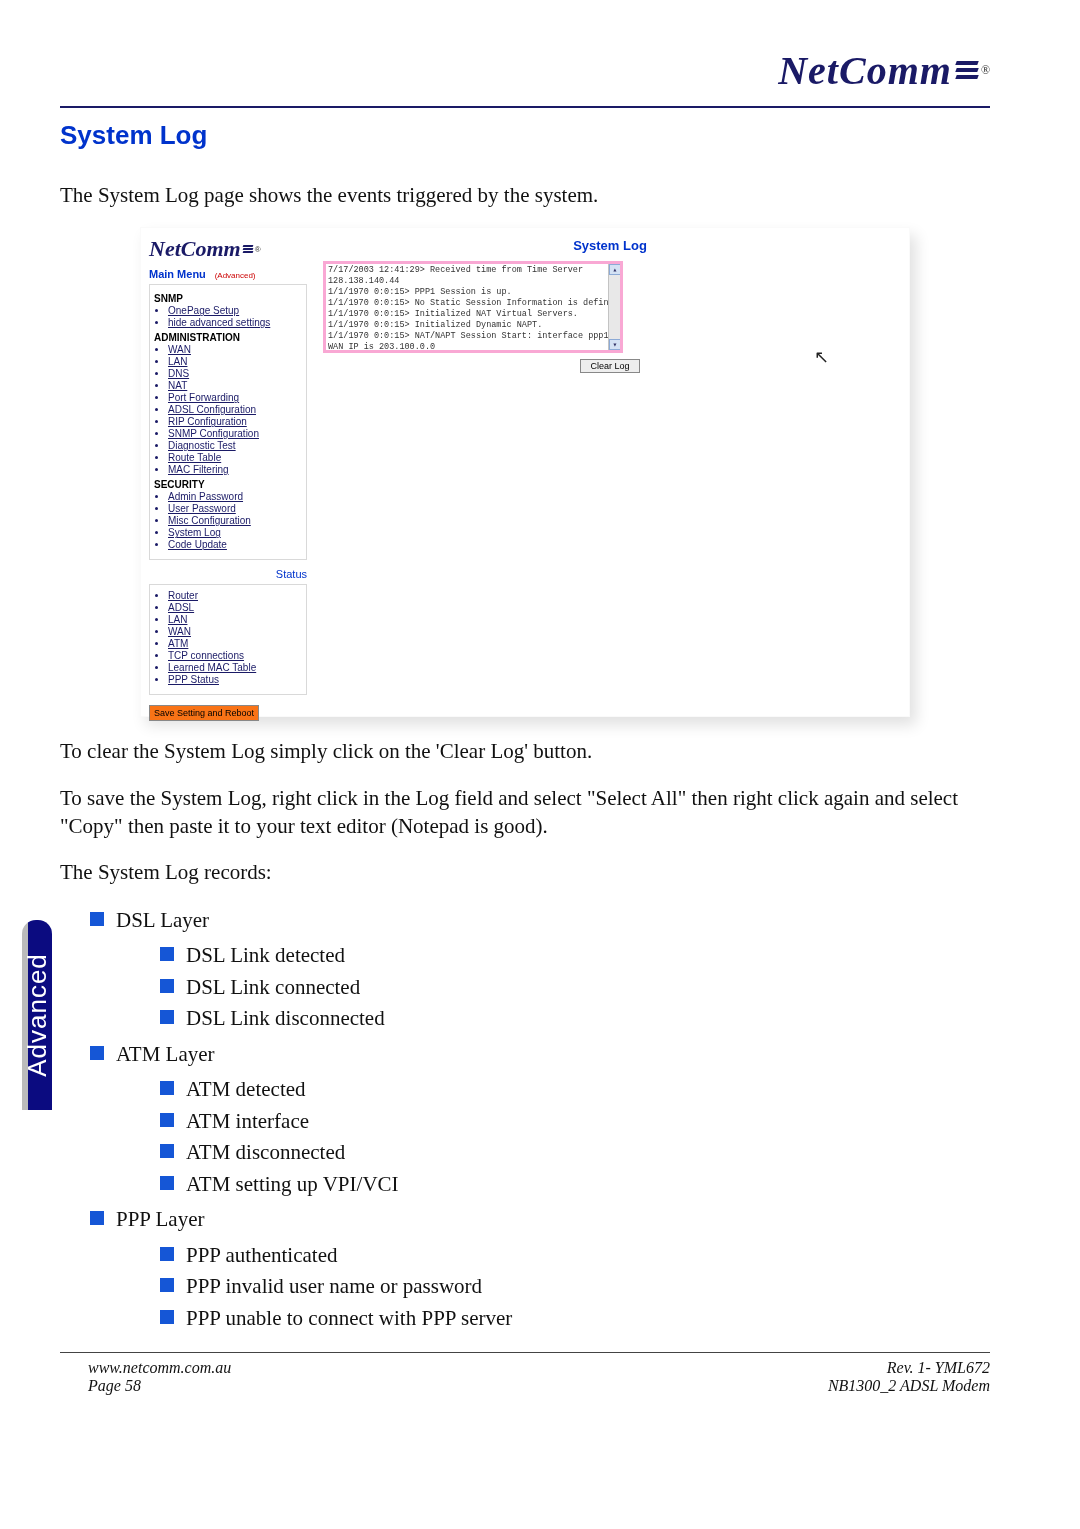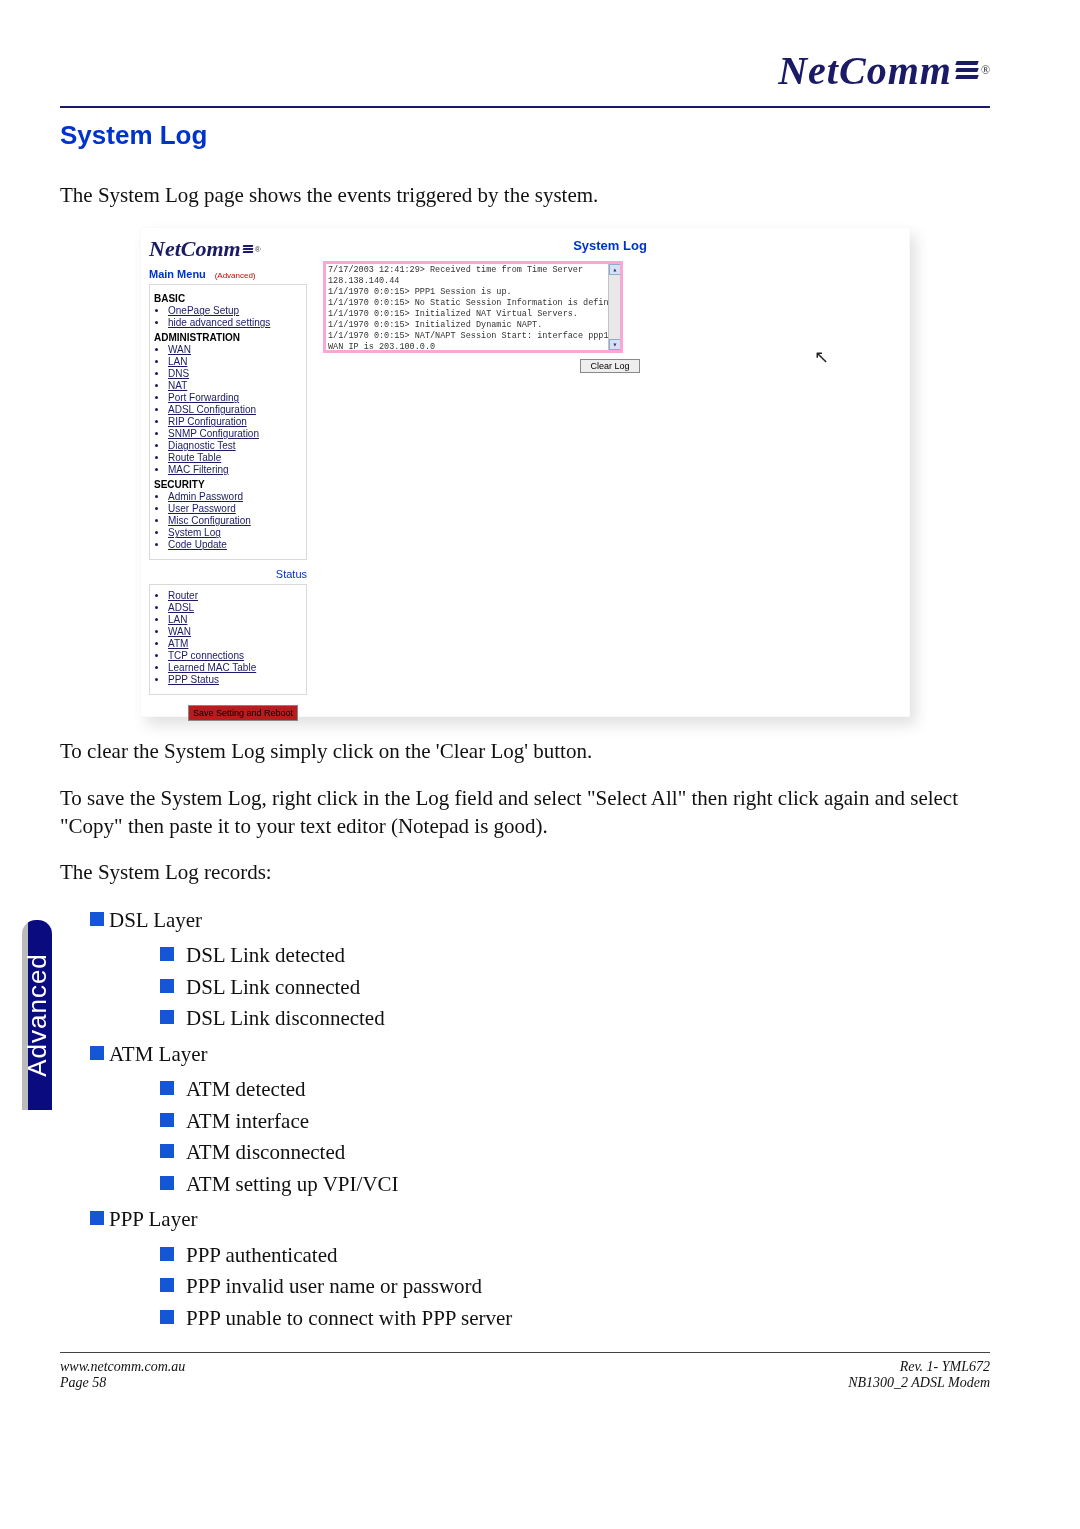--- a/index.html
+++ b/index.html
@@ -33,44 +33,44 @@
   .mini-stripes { display:inline-flex; flex-direction:column; gap:1px;}
   .mini-stripes .ms { width:10px; height:2px; background:#1a1a66; transform:skewX(-20deg);}
   .mini-reg { font-size:8px; color:#333;}
   .mm-title { color:#0033cc; font-weight:bold; font-size:11px; margin: 2px 0; }
   .mm-sub { color:#c00; font-size:8px; margin-left:6px;}
   .sidecat { color:#000; font-weight:bold; font-size:10px; margin-top:4px;}
   .sidebar ul { list-style: disc; margin-left: 14px; padding: 0; }
   .sidebar li { color:#1a1a66; margin:1px 0; }
   .sidebar li a { color:#1a1a66; text-decoration: underline; cursor:pointer; }
   .status-head { color:#0033cc; font-weight:normal; font-size:11px; margin-top:8px;text-align:right; }
-  .save-btn { margin-top:10px; border:1px solid #888; background:#b91c1c; font-family: Verdana, Arial, sans-serif; font-size:9px; padding:2px 4px; cursor:pointer;margin-left:39px;}
+  .save-btn { margin-top:10px; border:1px solid #888; background:#f97316; font-family: Verdana, Arial, sans-serif; font-size:9px; padding:2px 4px; cursor:pointer;}
   .sidebox { border:1px solid #d9d9d9; padding:4px 4px 8px 4px; margin-top:4px;}
 
   .mainpane { flex:1; padding: 10px 12px 10px 12px; position:relative; }
   .sl-title { text-align:center; color:#0033cc; font-family: Arial, sans-serif; font-weight:bold; font-size:13px; margin-bottom:8px;}  
   .logbox { width: 300px; height: 92px; border:3px solid #f9a8d4; background:#fff; font-family: Consolas, "Courier New", monospace; font-size:8.5px; color:#333; overflow:hidden; padding:1px 2px; position:relative; margin-left:0; }
   .logbox .line { white-space: nowrap; overflow:hidden; text-overflow: clip; line-height:11px; }
   .scroll { position:absolute; right:0; top:0; bottom:0; width:12px; background:#e8e8e8; border-left:1px solid #c3c3c3; }
   .scroll .up, .scroll .down { position:absolute; left:0; width:12px; height:11px; background:#d4e2f4; border:1px solid #8caad6; display:flex; align-items:center; justify-content:center; font-size:8px; color:#336; }
   .scroll .up { top:0; } .scroll .down { bottom:0; }
   .clear-btn { display:block; margin: 6px auto 0 auto; width:60px; border:1px solid #888; background:#eee; font-family: Verdana, Arial, sans-serif; font-size:9px; padding:1px 4px; cursor:pointer; }
   .cursor-icon { position:absolute; right: 80px; top: 118px; font-size:18px; color:#222; }
 
   
   .sq-list { list-style:none; padding:0; margin: 4px 0 4px 30px; }
-  .sq-list > li { position:relative; padding-left:19px; font-size:21px; color:#111; line-height:1.5; }
+  .sq-list > li { position:relative; padding-left:26px; font-size:21px; color:#111; line-height:1.5; }
   .sq-list > li::before { content:""; position:absolute; left:0; top:7px; width:14px; height:14px; background:#1556d6; }
   .sq-list.sub { margin-left: 70px; }
   .sq-list.sub > li { padding-left:26px; }
   .sq-list.sub > li::before { width:14px; height:14px; }
 
   
   .hr-bot { border:none; border-top:1px solid #444; margin-top: 18px; }
-  .footer { display:flex; justify-content:space-between; font-style:italic; font-size:14px; color:#111; margin-top:6px; }
+  .footer { display:flex; justify-content:space-between; font-style:italic; font-size:16px; color:#111; margin-top:6px;margin-left:28px; }
 </style>
 </head>
 <body>
 
 <div class="page">
 
   <div class="header">
     <span class="logo">
       <span class="logo-text">NetComm</span>
       <span class="logo-stripes">
@@ -97,21 +97,21 @@
               <span class="ms"></span>
               <span class="ms"></span>
             </span>
           <span class="mini-reg">®</span>
         </div>
         <div>
           <span class="mm-title">Main Menu</span>
           <span class="mm-sub">(Advanced)</span>
         </div>
         <div class="sidebox">
-          <div class="sidecat">BASIC</div>
+          <div class="sidecat">SNMP</div>
           <ul id="basic-list">
               <li><a>OnePage Setup</a></li>
               <li><a>hide advanced settings</a></li>
             </ul>
           <div class="sidecat">ADMINISTRATION</div>
           <ul id="admin-list">
               <li><a>WAN</a></li>
               <li><a>LAN</a></li>
               <li><a>DNS</a></li>
               <li><a>NAT</a></li>

